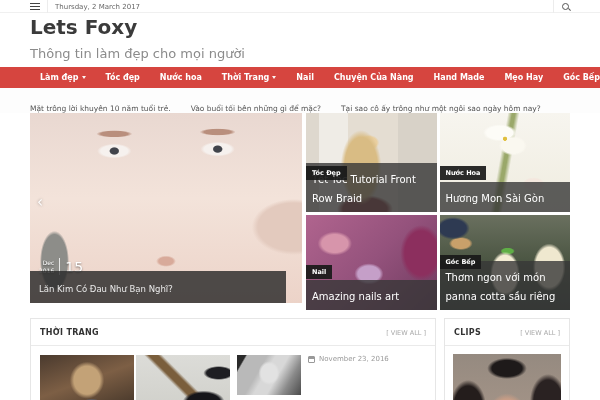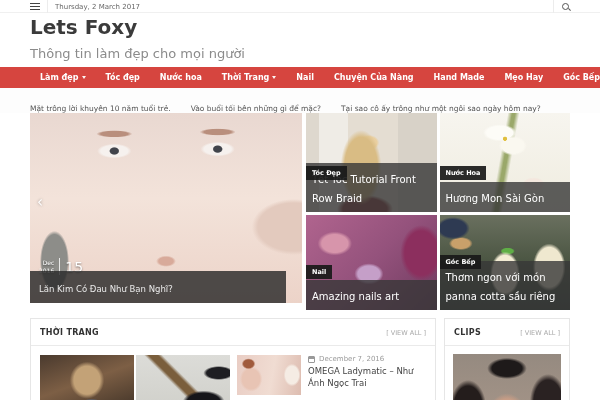--- a/index.html
+++ b/index.html
@@ -265,30 +265,20 @@
           <a class="view-all">[ VIEW ALL ]</a>
         </div>
         <div class="fashion-body">
           <div class="fashion-grid">
             <div class="fthumb img-jacket"></div>
             <div class="fthumb img-shoes"></div>
 
           </div>
           <div class="fashion-list">
             <div class="list-item">
-              <div class="lthumb img-omega"></div>
-              <div class="list-meta">
-                <div class="date-row">
-                  <span class="cal-icon"></span>
-                  <span class="list-date">December 7, 2016</span>
-                </div>
-                <a class="list-title" style="display:block">OMEGA Ladymatic – Như Ánh Ngọc Trai</a>
-              </div>
-            </div>
-            <div class="list-item">
               <div class="lthumb img-gown"></div>
               <div class="list-meta">
                 <div class="date-row">
                   <span class="cal-icon"></span>
                   <span class="list-date">November 23, 2016</span>
                 </div>
 
               </div>
             </div>
           </div>

